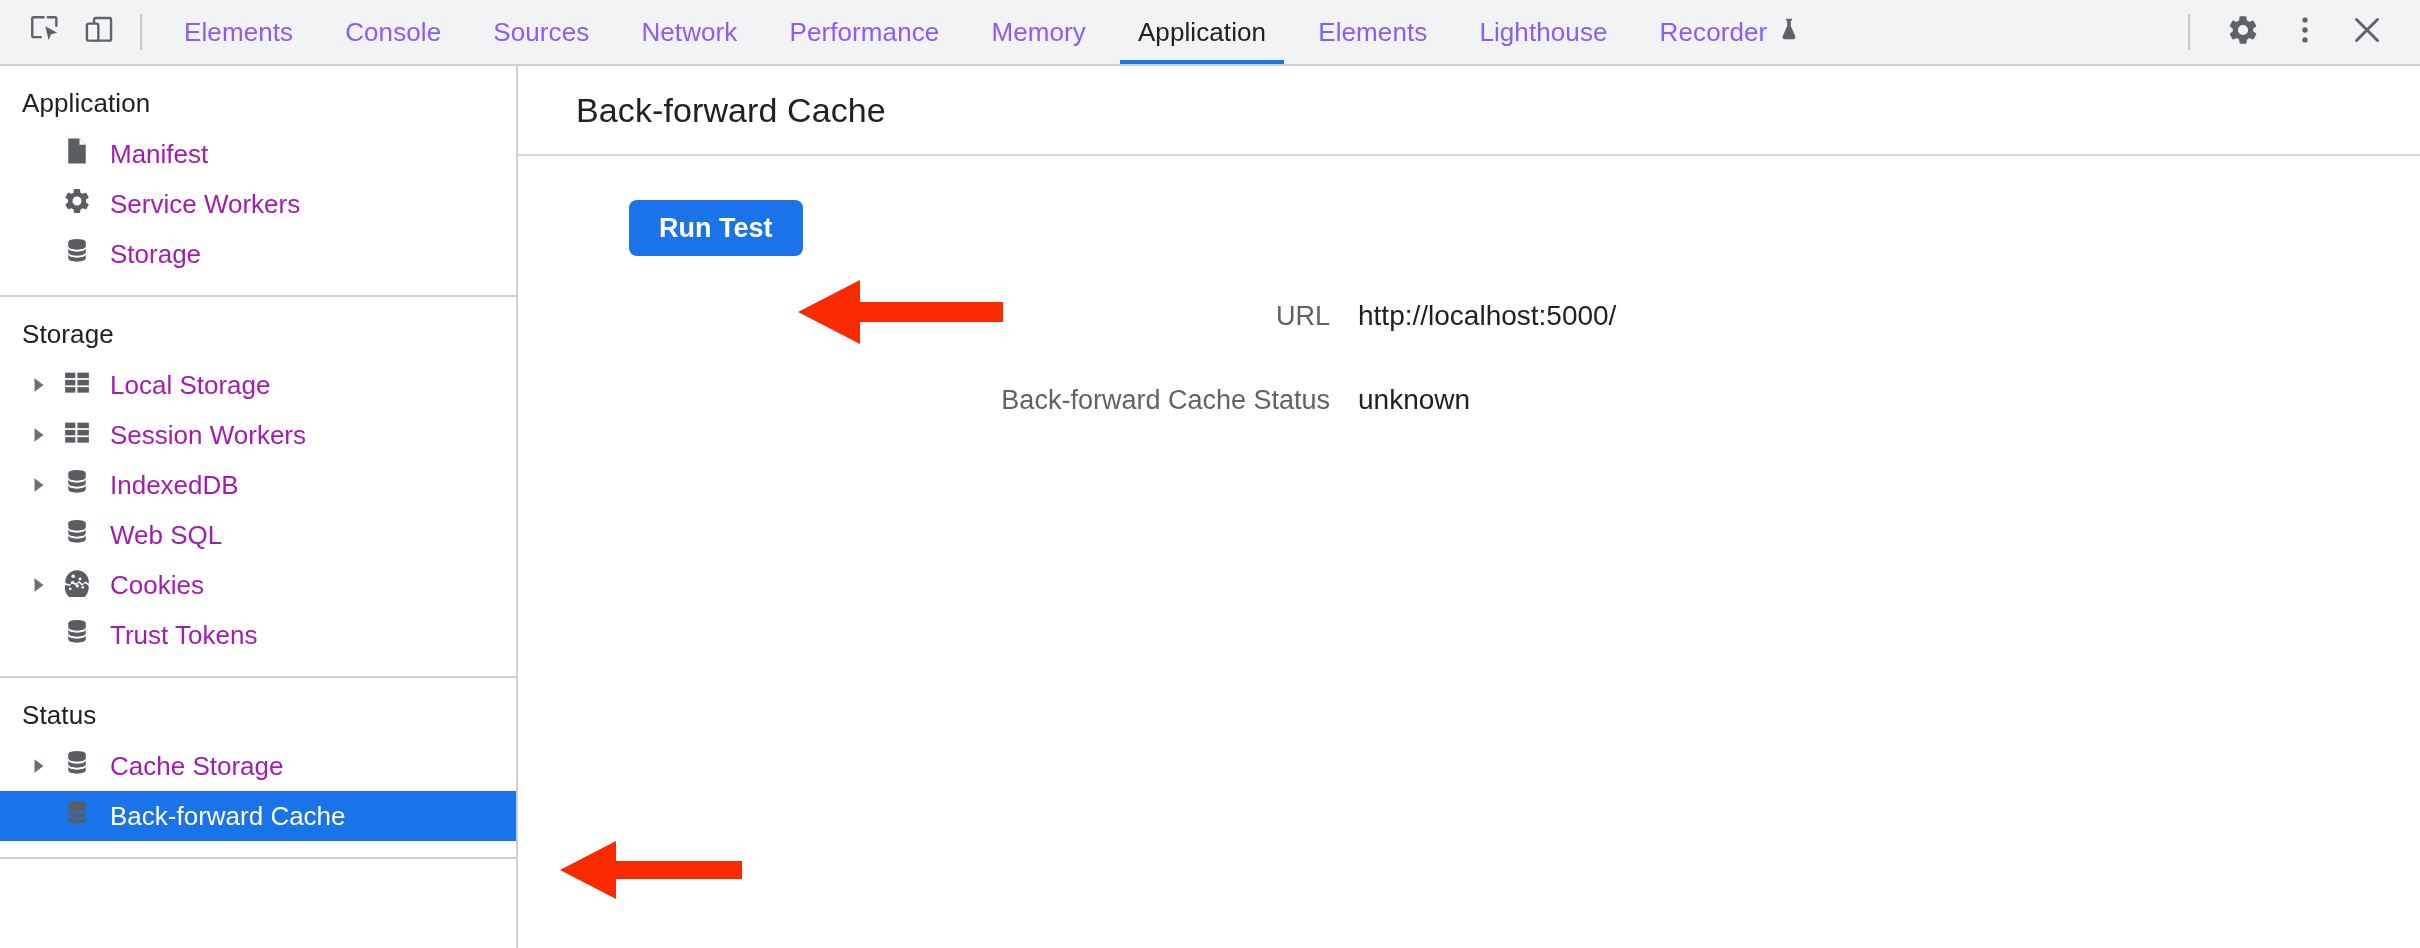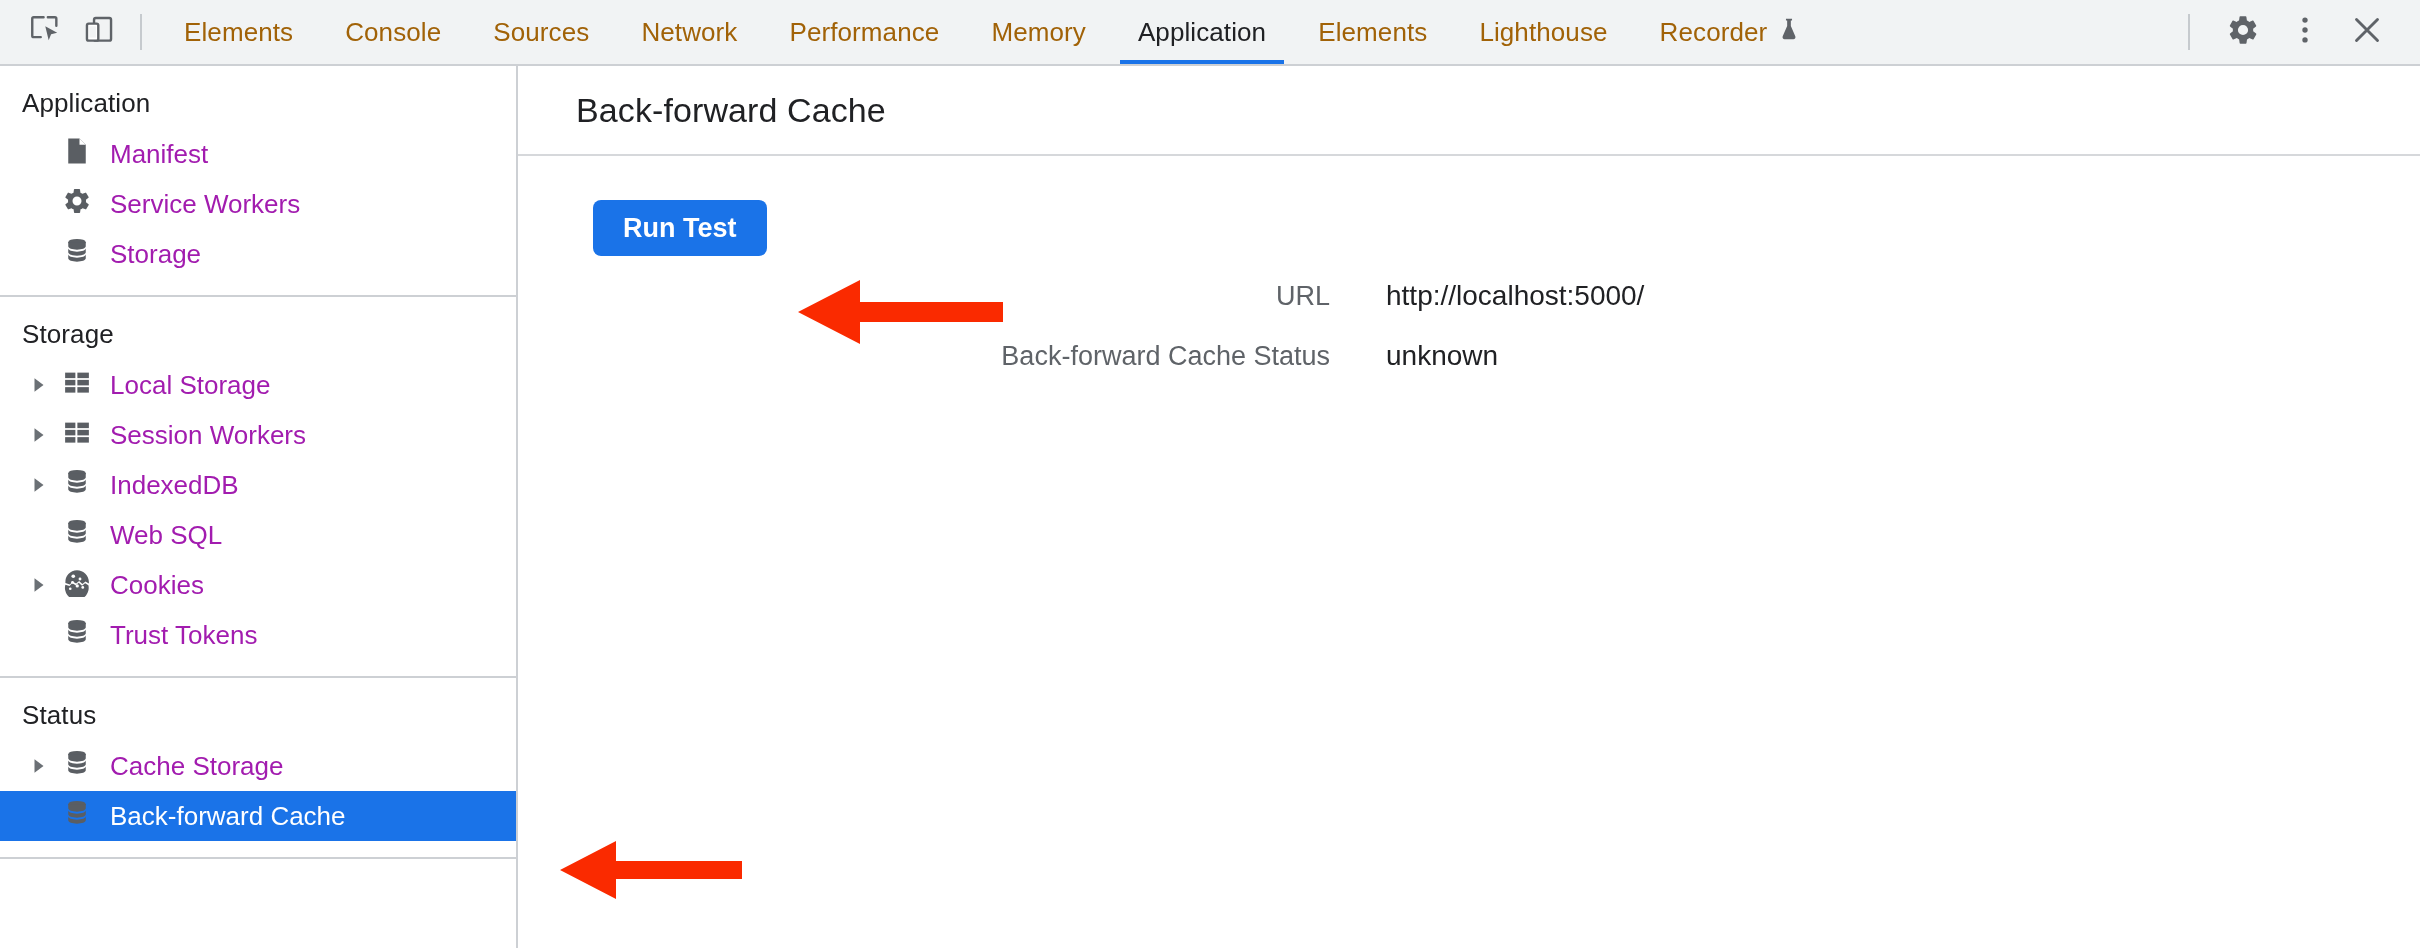--- a/index.html
+++ b/index.html
@@ -47,21 +47,21 @@
   }
   .tab {
     position: relative;
     display: flex;
     align-items: center;
     justify-content: center;
     gap: 9px;
     padding: 0 26px;
     height: 66px;
     font-size: 26px;
-    color: #a16207;
+    color: #8b5cf6;
     white-space: nowrap;
     cursor: pointer;
     letter-spacing: .1px;
   }
   .tab.active { color: #202124; }
   .tab.active::after {
     content: "";
     position: absolute;
     left: 8px; right: 8px;
     bottom: 0;
@@ -154,45 +154,44 @@
     align-items: center;
     padding-left: 58px;
   }
   #content-title {
     font-size: 34px;
     color: #202124;
     letter-spacing: .1px;
   }
   #content-body { padding: 44px 0 0 0; position: relative; }
 
-  #run-test-row { padding-left: 75px; }
+  #run-test-row { padding-left: 75px; margin-left: 36px; }
   #run-test-btn {
     display: inline-flex;
     align-items: center;
     justify-content: center;
     background: var(--accent, #1a73e8);
     color: #ffffff;
     font-size: 27px;
     font-weight: bold;
     border: none;
     border-radius: 8px;
     height: 56px;
     padding: 0 30px;
     cursor: pointer;
     font-family: "Liberation Sans", sans-serif;
   }
 
   #report-table {
-    margin-top: 24px;
+    margin-top: 44px;
     display: grid;
     grid-template-columns: 840px auto;
     row-gap: 52px;
     column-gap: 0;
     align-items: baseline;
-    gap: 28px;
   }
   .rt-key {
     text-align: right;
     padding-right: 28px;
     font-size: 27px;
     color: #5f6368;
     white-space: nowrap;
   }
   .rt-val {
     font-size: 28px;

